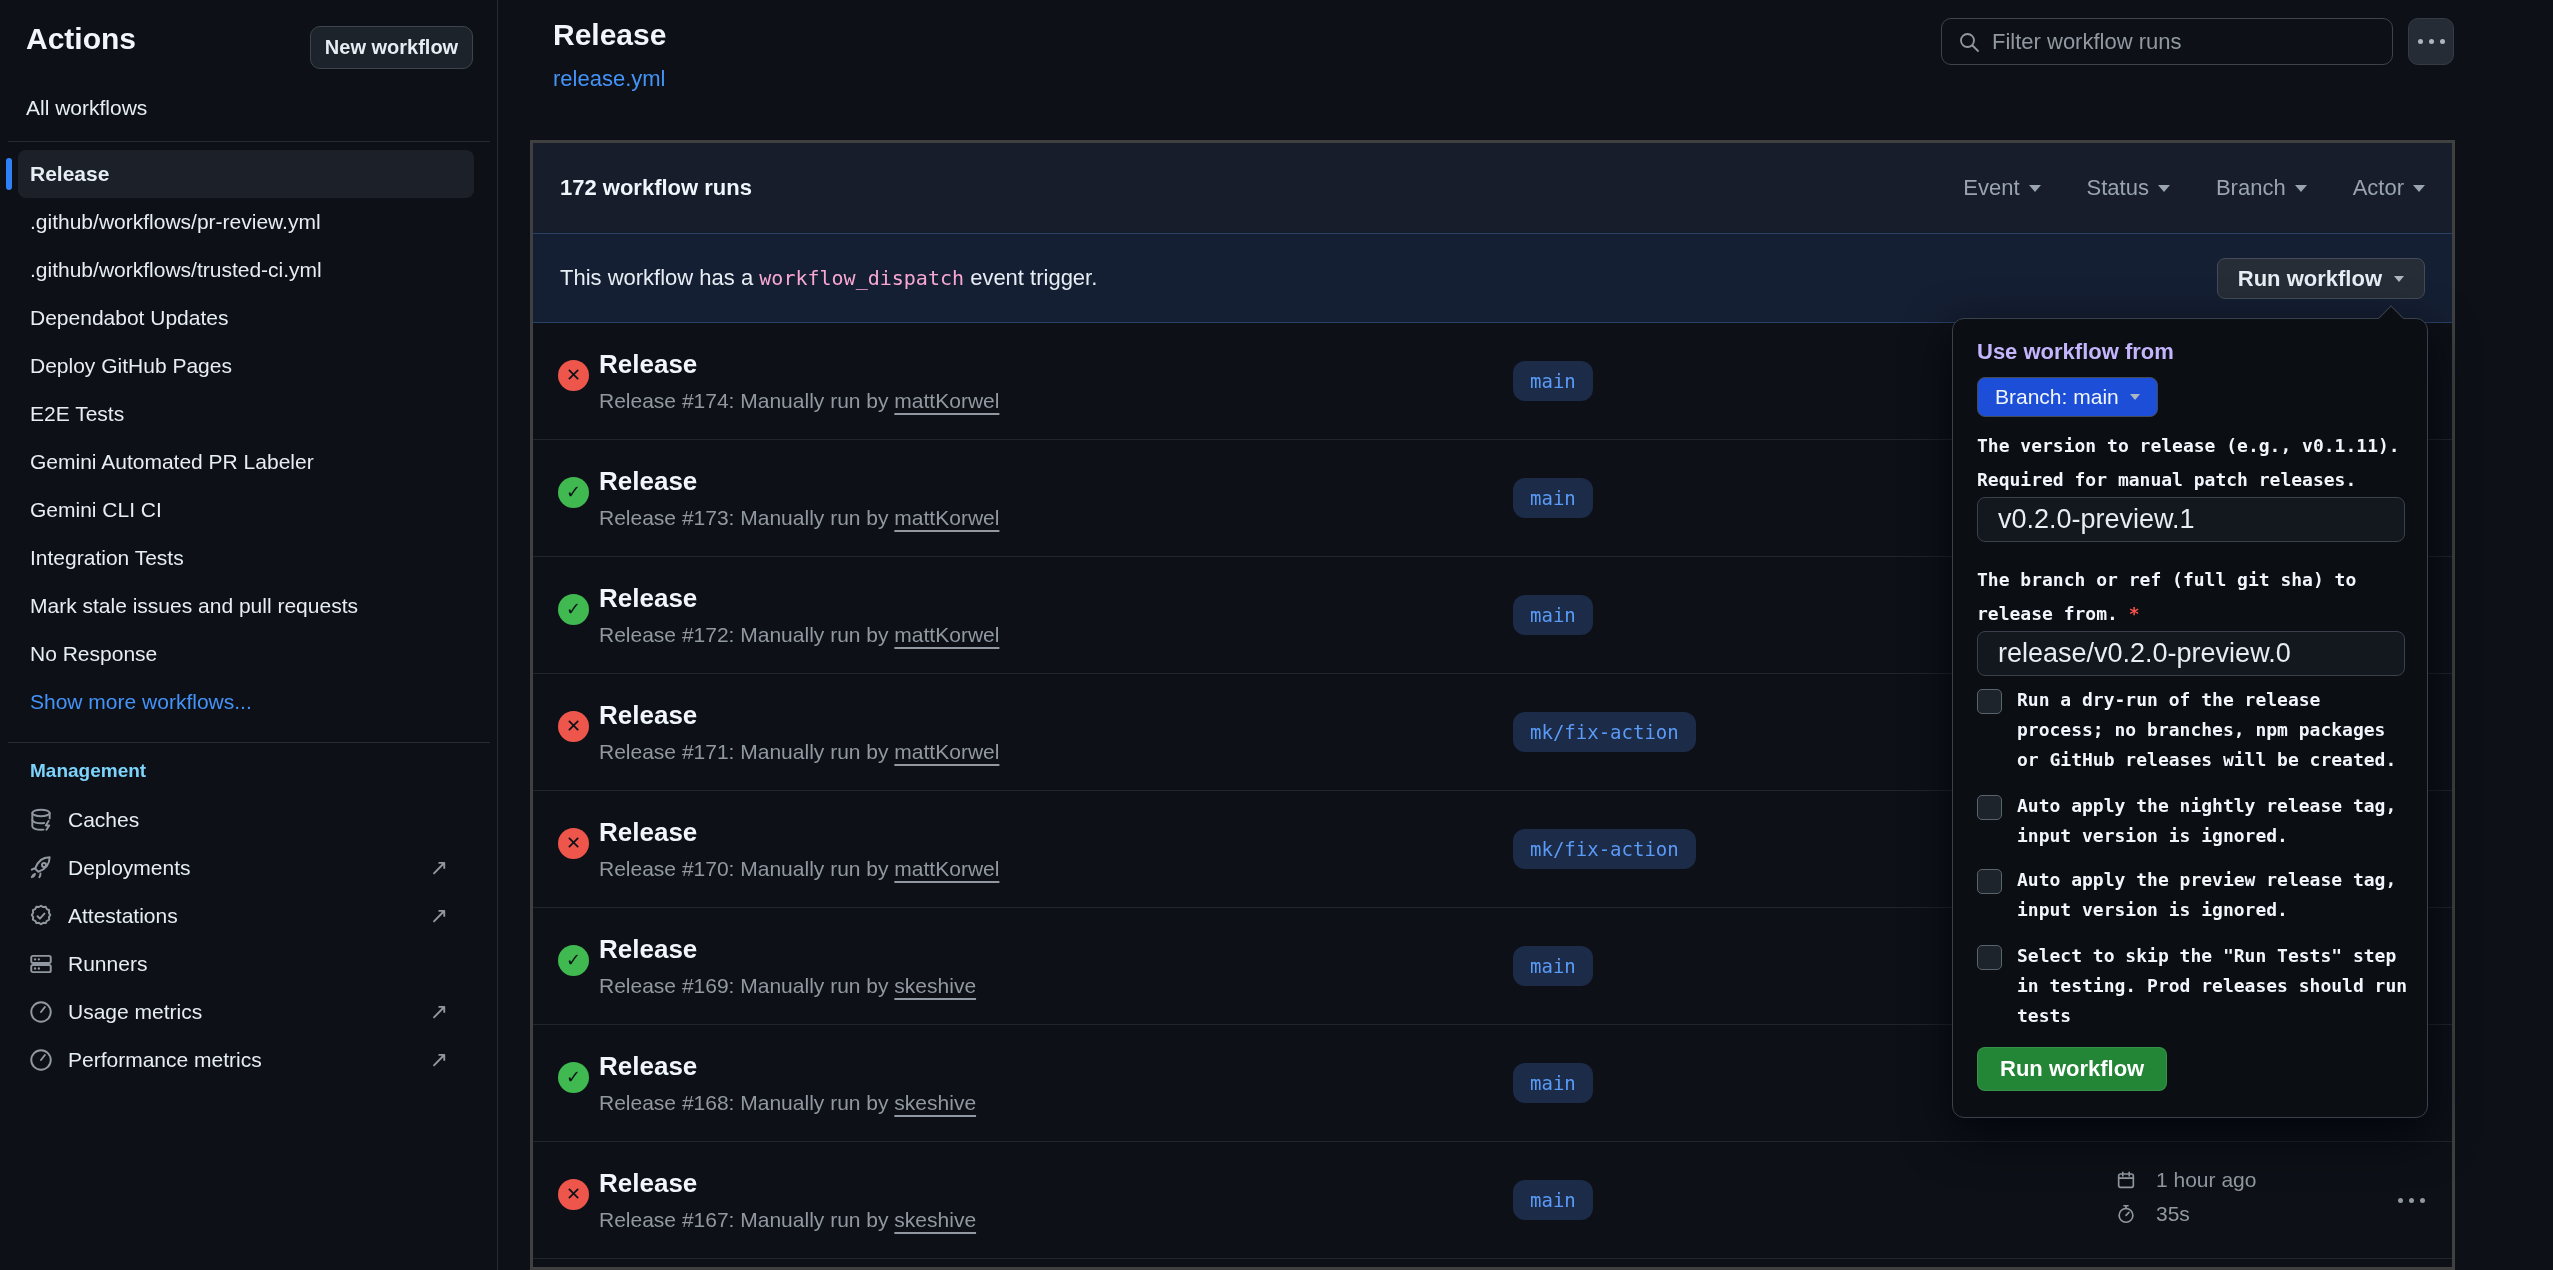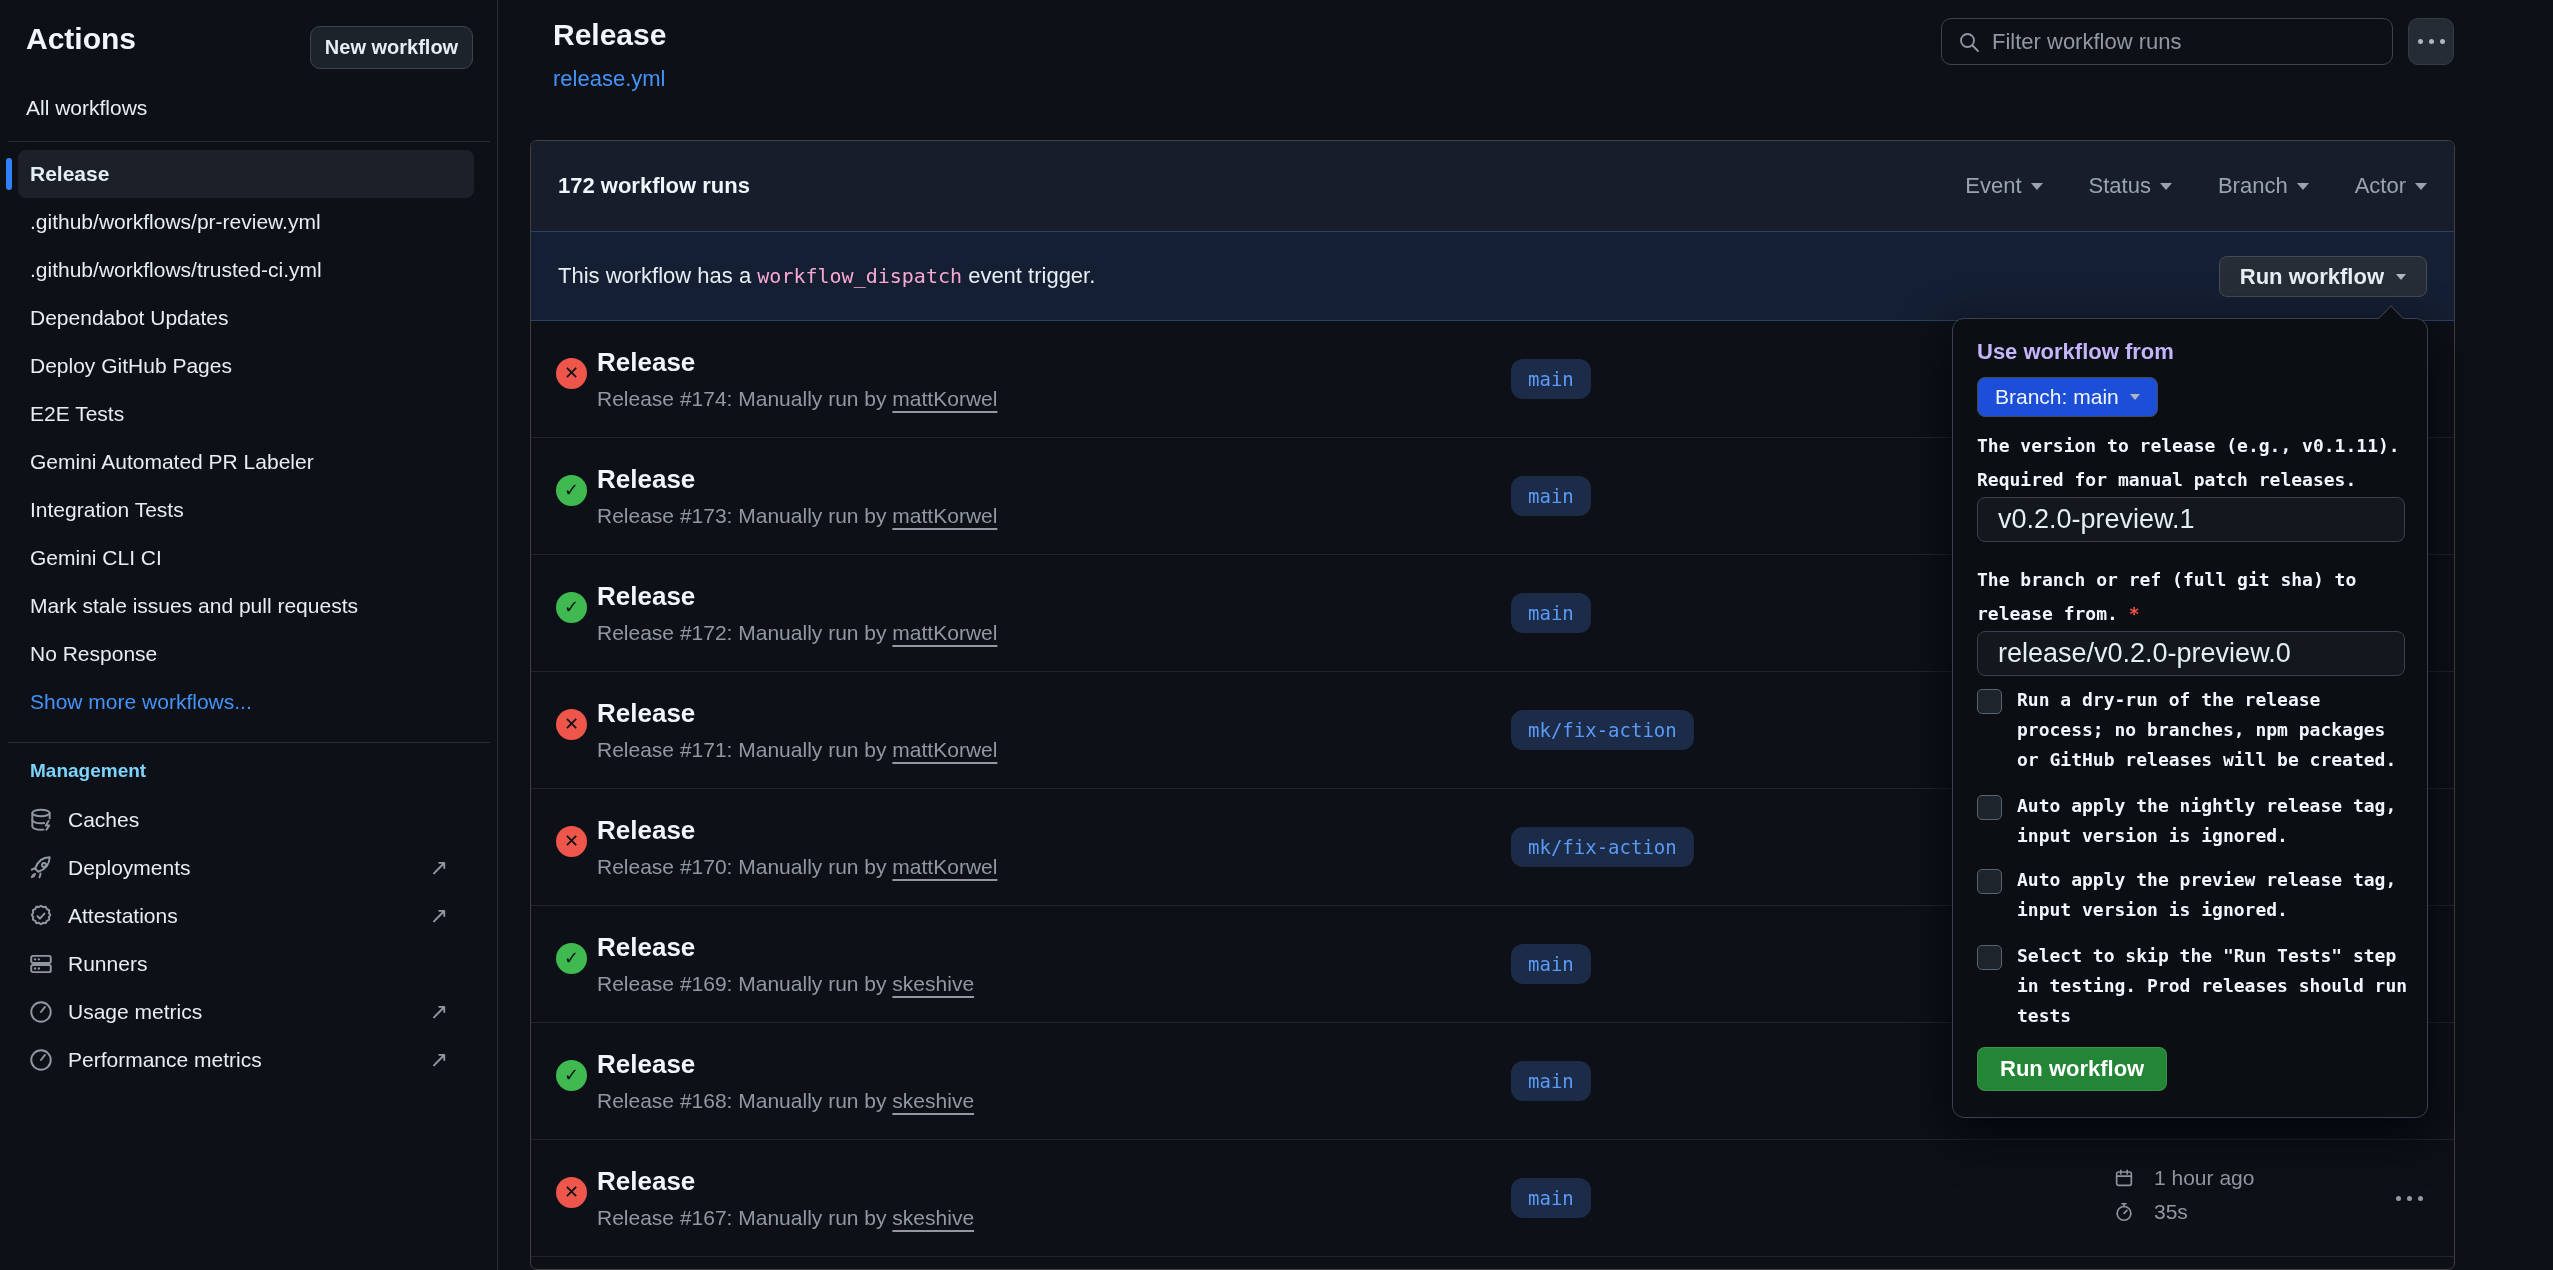--- a/index.html
+++ b/index.html
@@ -36,21 +36,21 @@
   .pg-file { position:absolute; left:553px; top:66px; font-size:22px; color:#4493f8; text-decoration:none; cursor:pointer; }
   .filter-box { position:absolute; left:1941px; top:18px; width:452px; height:47px; border:1px solid #3d444d; border-radius:10px; background:transparent; }
   .filter-box svg { position:absolute; left:15px; top:11px; width:24px; height:24px; }
   .filter-input { position:absolute; left:50px; top:0; width:395px; height:45px; background:transparent; border:none; outline:none; color:#e6edf3; font-size:22px; font-family:inherit; }
   .filter-input::placeholder { color:#9198a1; }
   .kebab-btn { position:absolute; left:2408px; top:18px; width:46px; height:47px; background:#262c36; border:1px solid #343b45; border-radius:10px; cursor:pointer; }
   .dots { display:flex; gap:6px; align-items:center; justify-content:center; height:100%; }
   .dots i { width:5px; height:5px; border-radius:50%; background:#adb6c0; }
 
   
-  #runs { position:absolute; left:530px; top:140px; width:1925px; height:1130px; border:1px solid #404040; border-radius:7px; background:#0d1117; overflow:hidden; }
+  #runs { position:absolute; left:530px; top:140px; width:1925px; height:1130px; border:3px solid #404040; border-radius:0; background:#0d1117; overflow:hidden; }
   .runs-header { position:absolute; left:0; top:0; width:100%; height:90px; background:#171d2b; }
   .runs-count { position:absolute; left:27px; top:0; line-height:90px; font-size:22px; font-weight:700; color:#f0f6fc; }
   .runs-filters { position:absolute; right:27px; top:0; height:90px; display:flex; gap:46px; align-items:center; }
   .rf-item { font-size:22px; color:#9aa3b0; cursor:pointer; display:flex; align-items:center; gap:9px; }
   .caret { width:0; height:0; border-left:6px solid transparent; border-right:6px solid transparent; border-top:7px solid currentColor; display:inline-block; }
   .banner { position:absolute; left:0; top:90px; width:100%; height:90px; background:#151f33; border-top:1px solid #2a4166; border-bottom:1px solid #2a4166; }
   .banner-text { position:absolute; left:27px; top:0; line-height:88px; font-size:22px; color:#e6edf3; }
   .banner-text code { font-size:20px; color:#f9a8d4; }
   .btn-runwf { position:absolute; right:27px; top:24px; height:41px; padding:0 20px; background:#272d37; border:1px solid #434b57; border-radius:8px; color:#e6edf3; font-size:22px; font-weight:600; font-family:inherit; display:flex; align-items:center; gap:12px; cursor:pointer; }
   .btn-runwf .caret { border-top-width:6px; border-left-width:5px; border-right-width:5px; color:#aeb6c0; }
@@ -104,23 +104,23 @@
   <a class="wf-item"><span class="wf-label">.github/workflows/trusted-ci.yml</span></a>
 
   <a class="wf-item"><span class="wf-label">Dependabot Updates</span></a>
 
   <a class="wf-item"><span class="wf-label">Deploy GitHub Pages</span></a>
 
   <a class="wf-item"><span class="wf-label">E2E Tests</span></a>
 
   <a class="wf-item"><span class="wf-label">Gemini Automated PR Labeler</span></a>
 
+  <a class="wf-item"><span class="wf-label">Gemini CLI CI</span></a>
+
   <a class="wf-item"><span class="wf-label">Integration Tests</span></a>
-
-  <a class="wf-item"><span class="wf-label">Gemini CLI CI</span></a>
 
   <a class="wf-item"><span class="wf-label">Mark stale issues and pull requests</span></a>
 
   <a class="wf-item"><span class="wf-label">No Response</span></a>
 
   <a class="wf-item accent"><span class="wf-label">Show more workflows...</span></a>
 </nav>
   <div class="sb-div" style="top:742px"></div>
   <div class="mgmt-label">Management</div>
   <nav id="mgmt-list">

